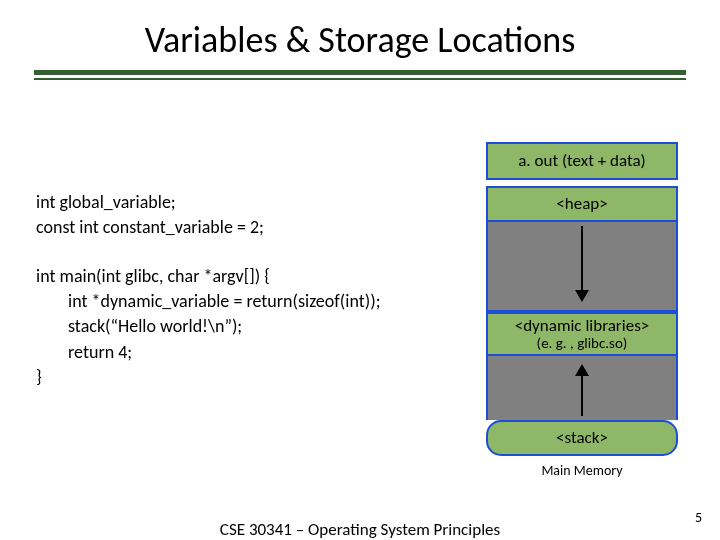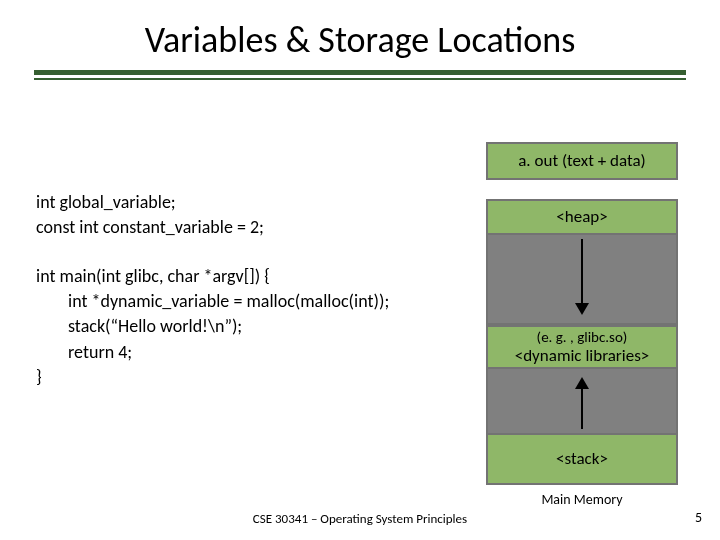--- a/index.html
+++ b/index.html
@@ -5,72 +5,72 @@
   * { box-sizing: border-box; margin: 0; padding: 0; }
   html, body { width: 720px; height: 540px; font-family: Calibri, Arial, sans-serif; background: #fff; color: #000; }
   .slide { position: relative; width: 720px; height: 540px; }
   .title { font-size: 36px; text-align: center; padding-top: 18px; }
   .title-underline { border-top: 5px solid #365f31; border-bottom: 2px solid #365f31; height: 10px; margin: 8px 34px 0 34px; }
   .code { font-size: 18px; line-height: 1.4; position: absolute; left: 36px; }
   .code.block1 { top: 190px; }
   .code.block2 { top: 264px; }
   .indent { display:inline-block; width: 32px; }
   .memcol { position: absolute; right: 42px; top: 142px; width: 192px; }
-  .membox { width: 192px; border: 2px solid #737373; text-align: center; font-size: 17px; line-height: 1.15; display:flex; align-items:center; justify-content:center; flex-direction:column; padding: 4px 2px; }
+  .membox { width: 192px; border: 2px solid #1d4ed8; text-align: center; font-size: 17px; line-height: 1.15; display:flex; align-items:center; justify-content:center; flex-direction:column; padding: 4px 2px; }
   .green { background: #8fb768; }
   .grey  { background: #808080; }
   .membox.aout { height: 38px; }
-  .membox.heap { height: 36px; margin-top: 19px; }
+  .membox.heap { height: 36px; margin-top: 6px; }
   .membox.gap1 { height: 90px; border-top: none; }
   .membox.dyn  { height: 44px; }
   .membox.gap2 { height: 64px; border-top: none; border-bottom: none; }
-  .membox.stack{ height: 52px; }
+  .membox.stack{ height: 36px; border-radius: 15px; }
   .memcaption { text-align: center; font-size: 14px; margin-top: 6px; }
   .arrow { position: absolute; left: 50%; transform: translateX(-50%); }
   .arrow.down::after, .arrow.up::after {
     content:""; display:block; width:0; height:0; border-left:7px solid transparent; border-right:7px solid transparent;
   }
   .arrow.down .shaft, .arrow.up .shaft { width: 2px; background:#000; margin:0 auto; }
   .arrow.down::after { border-top: 12px solid #000; }
   .arrow.up::before { content:""; display:block; width:0;height:0;border-left:7px solid transparent;border-right:7px solid transparent;border-bottom:12px solid #000; }
-  .footer { position:absolute; bottom: 14px; width: 100%; text-align:center; font-size: 13px; }
+  .footer { position:absolute; bottom: 0; width: 100%; text-align:center; font-size: 17px; }
   .pagen { position:absolute; bottom: 14px; right: 18px; font-size: 14px; }
 </style>
 </head>
 <body>
 
 <div class="slide">
 
   <div class="title">Variables &amp; Storage Locations</div>
   <div class="title-underline"></div>
 
   <div class="code block1">
     <div>int global_variable;</div>
     <div>const int constant_variable = 2;</div>
   </div>
 
   <div class="code block2">
     <div>int main(int glibc, char *argv[]) {</div>
-    <div><span class="indent"></span><span>int *dynamic_variable = malloc(malloc(int));</span></div>
+    <div><span class="indent"></span><span>int *dynamic_variable = return(sizeof(int));</span></div>
     <div><span class="indent"></span><span>stack(“Hello world!\n”);</span></div>
     <div><span class="indent"></span><span>return 4;</span></div>
     <div>}</div>
   </div>
 
   <div class="memcol">
     <div class="membox green aout">a. out (text + data)</div>
     <div class="membox green heap">&lt;heap&gt;</div>
     <div class="membox grey gap1" style="position:relative;">
       <div class="arrow down" style="top:4px;">
         <div class="shaft" style="height:64px;"></div>
       </div>
     </div>
     <div class="membox green dyn">
+      <div>&lt;dynamic libraries&gt;</div>
       <div style="font-size:15px;">(e. g. , glibc.so)</div>
-      <div>&lt;dynamic libraries&gt;</div>
     </div>
     <div class="membox grey gap2" style="position:relative;">
       <div class="arrow up" style="bottom:4px;">
         <div class="shaft" style="height:40px;"></div>
       </div>
     </div>
     <div class="membox green stack">&lt;stack&gt;</div>
     <div class="memcaption">Main Memory</div>
   </div>
 

